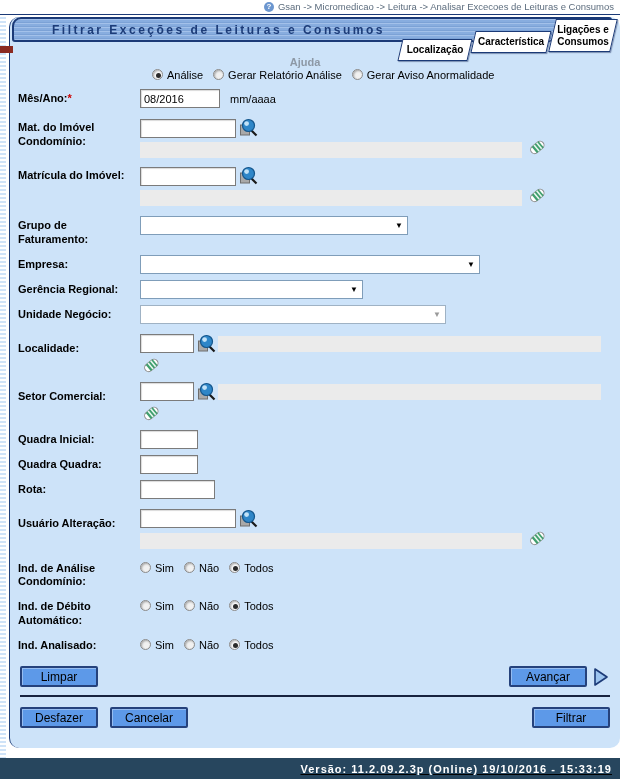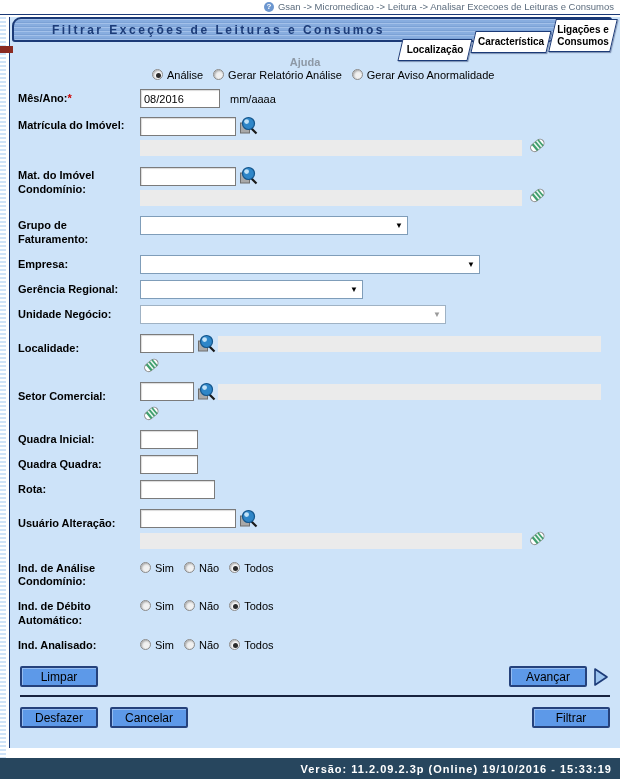--- a/index.html
+++ b/index.html
@@ -28,20 +28,21 @@
   .left-stripes{
     position:absolute; left:0; top:0; bottom:0; width:6px;
     background:repeating-linear-gradient(to bottom,#ffffff 0 2px,#cfe3f8 2px 4px);
   }
   .left-accent{ position:absolute; left:0; top:31px; width:13px; height:7px; background:#8b2a21; z-index:3; }
   .main-box{
     margin:0 0 12px 9px; min-height:calc(100% - 12px);
     background:var(--content_bg,#cde3f9);
     border-left:1px solid var(--border_navy,#1b3a77);
     position:relative;
+    border-radius:10px;
   }
   
   .titlebar{
     margin:2px 8px 0 2px; height:25px;
     border:2px solid var(--border_navy,#1b3a77);
     border-radius:9px 3px 3px 3px;
     background:repeating-linear-gradient(to bottom,#a3c1ea 0 1px,#88addf 1px 3px,#7ca2d6 3px 4px);
     display:flex; align-items:center;
   }
   .title-text{
@@ -104,21 +105,21 @@
     min-width:78px; height:21px; cursor:pointer;
     box-shadow:inset 1px 1px 0 rgba(255,255,255,.35);
   }
   .btn-row{ display:flex; justify-content:space-between; align-items:center; margin:14px 10px 0 10px; }
   .btn-group{ display:flex; gap:12px; }
   .avancar-wrap{ display:flex; align-items:center; gap:3px; }
   .sep{ border:none; border-top:2px solid #17233f; margin:8px 10px 0 10px; }
   
   .footer{
     flex:0 0 auto; height:21px; background:var(--footer_bg,#27465e);
-    display:flex; align-items:center; justify-content:flex-end; padding-right:8px;
+    display:flex; align-items:center; justify-content:flex-end; padding-right:8px;text-decoration:underline;
   }
   .footer span{ color:#fff; font-weight:bold; font-size:11px; letter-spacing:1px; white-space:nowrap; }
   
   .mt6{margin-top:6px}.mt8{margin-top:8px}.mt10{margin-top:10px}
 </style>
 </head>
 <body>
 
 <svg width="0" height="0" style="position:absolute">
   <defs>
@@ -183,44 +184,44 @@
       </div>
 
       <div class="row mt8">
         <span class="lbl"><span>Mês/Ano:</span><span class="star">*</span></span>
         <div class="fieldline">
           <input class="txt" style="width: 80px;" value="08/2016">
           <span style="margin-left:10px">mm/aaaa</span>
         </div>
       </div>
 
-      <div class="row mt8">
-        <span class="lbl">Matrícula do Imóvel:</span>
+      <div class="row mt10">
+        <span class="lbl">Mat. do Imóvel Condomínio:</span>
         <div class="fieldcol">
           <div class="fieldline">
             <input class="txt" style="width: 96px;" value="">
             <span class="icon-btn">
                 <svg width="20" height="20">
                   <use href="#svg-mag"></use>
                 </svg>
               </span>
           </div>
           <div class="fieldline" style="margin-top:4px">
             <div class="desc-bar" style="width:382px"></div>
             <span class="icon-btn" style="margin-left:6px;margin-top:-6px">
                 <svg width="18" height="18">
                   <use href="#svg-eraser"></use>
                 </svg>
               </span>
           </div>
         </div>
       </div>
 
-      <div class="row mt10">
-        <span class="lbl">Mat. do Imóvel Condomínio:</span>
+      <div class="row mt8">
+        <span class="lbl">Matrícula do Imóvel:</span>
         <div class="fieldcol">
           <div class="fieldline">
             <input class="txt" style="width: 96px;" value="">
             <span class="icon-btn">
                 <svg width="20" height="20">
                   <use href="#svg-mag"></use>
                 </svg>
               </span>
           </div>
           <div class="fieldline" style="margin-top:4px">

